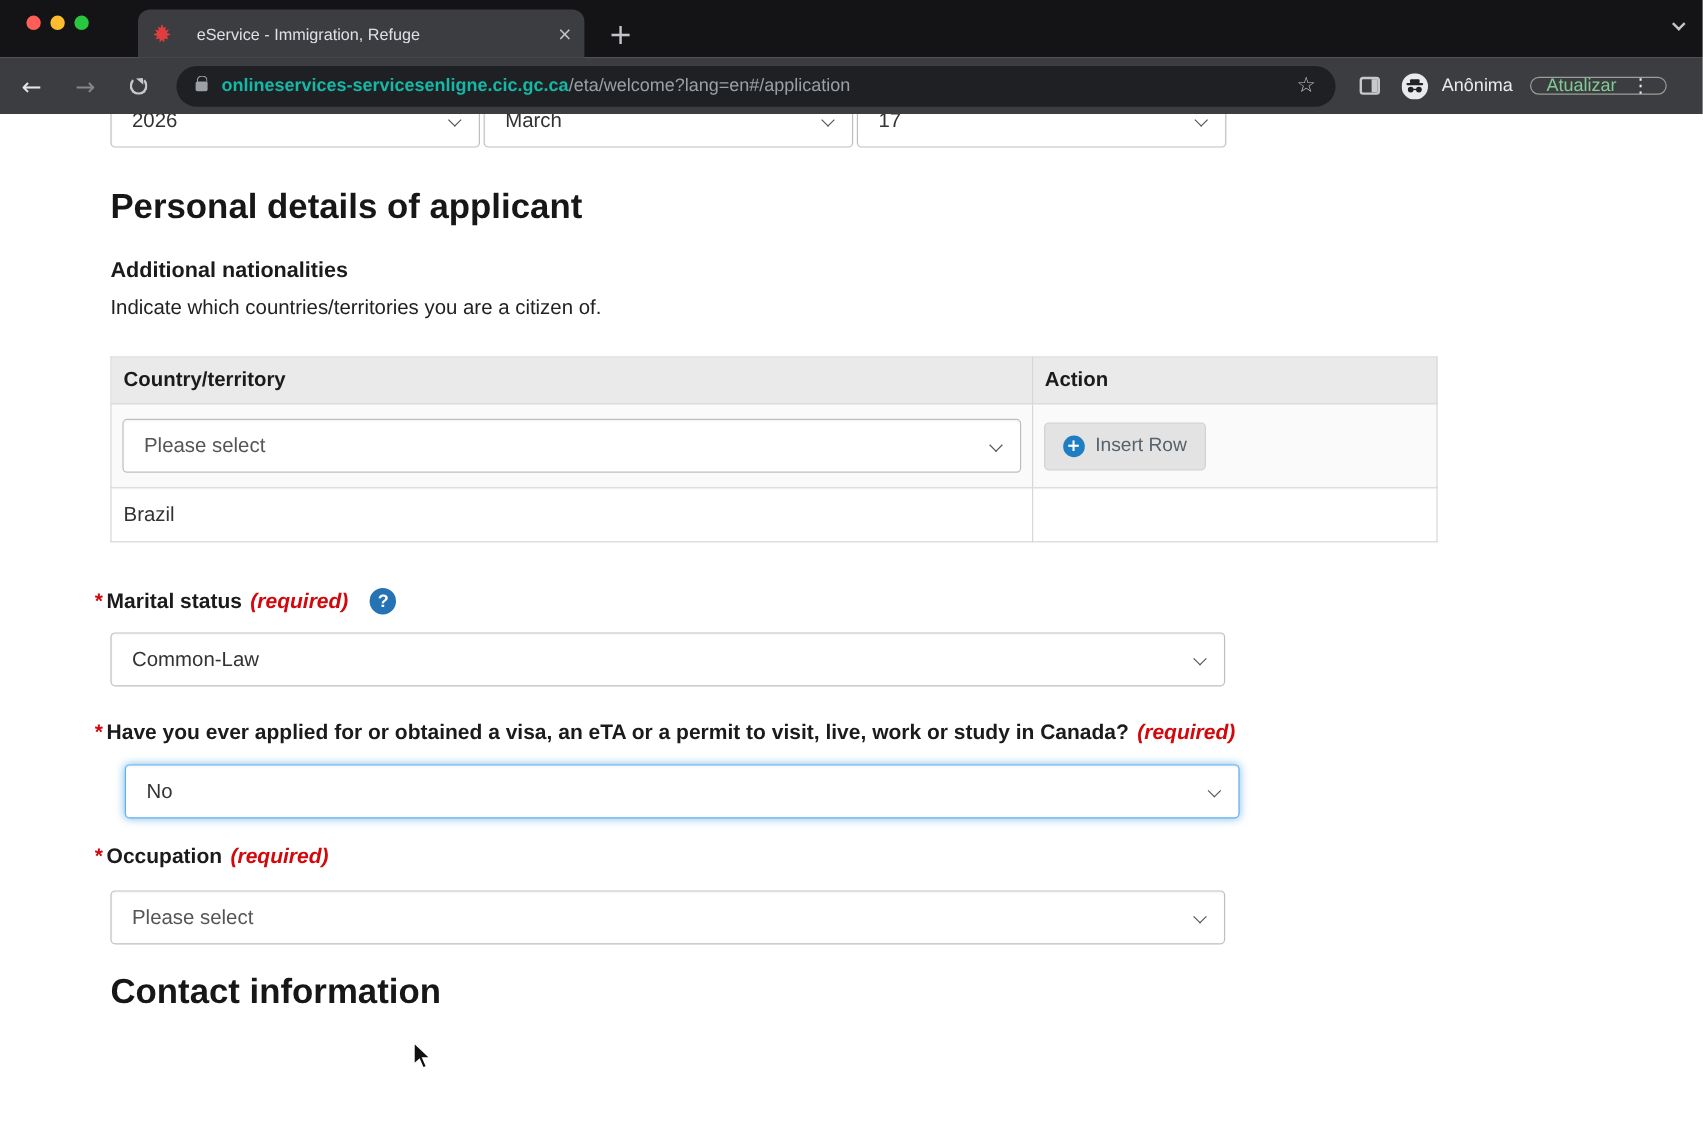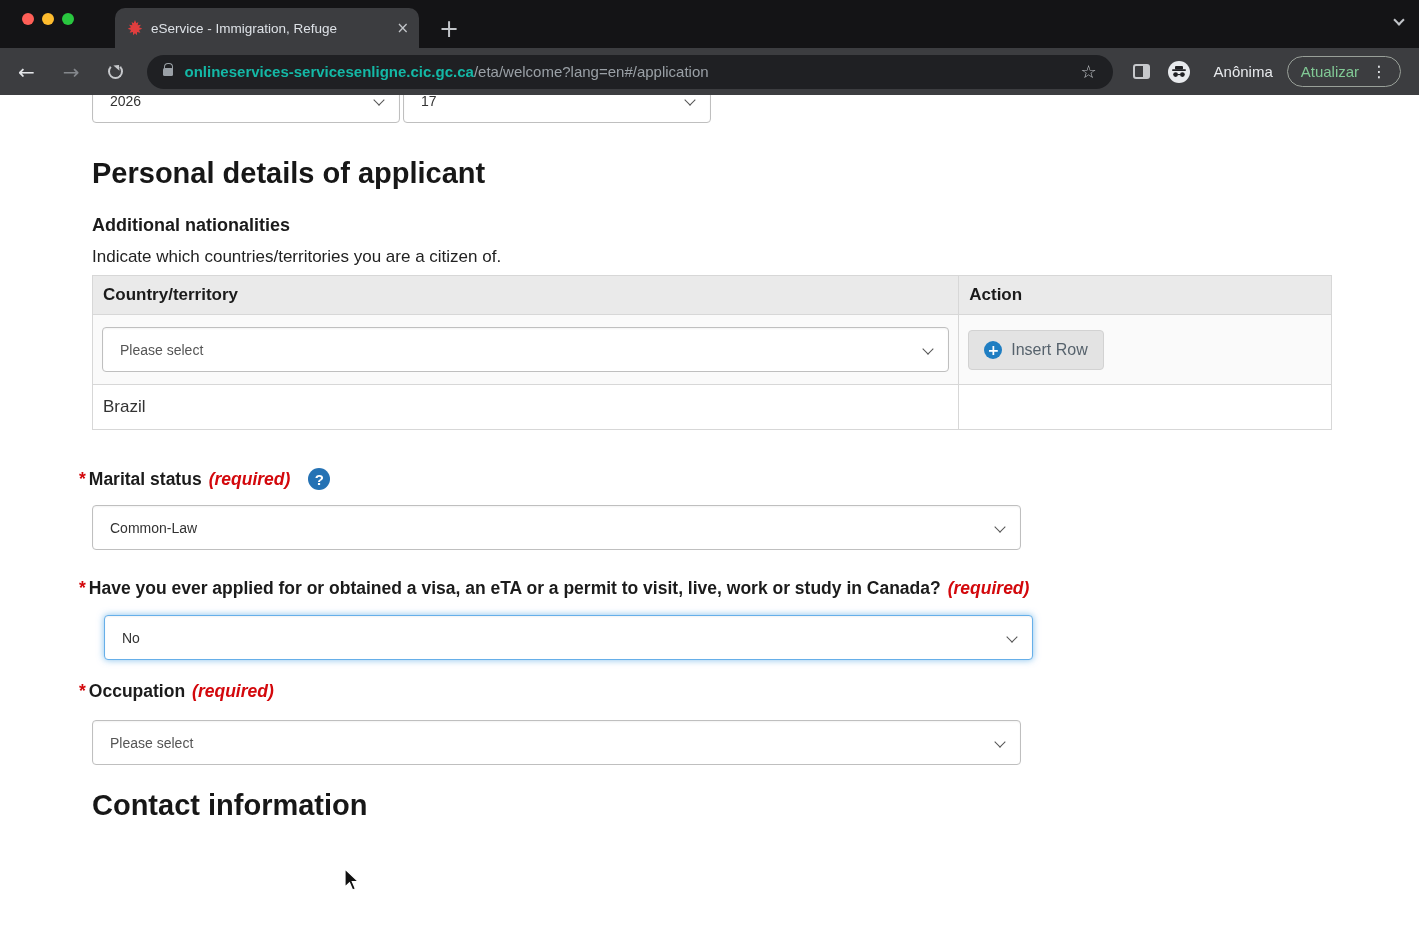--- a/index.html
+++ b/index.html
@@ -6,23 +6,23 @@
   html,body { width:1419px; height:950px; overflow:hidden; background:#fff;
               font-family:"Liberation Sans", sans-serif; }
 
   
   .tabstrip { position:relative; height:48px; background:#141416;
               display:flex; align-items:flex-end; }
   .lights { position:absolute; left:22px; top:13px; display:flex; gap:8px; }
   .light { width:12px; height:12px; border-radius:50%; display:inline-block; }
   .light.red { background:#ff5f57; } .light.yellow { background:#febc2e; } .light.green { background:#29c73f; }
 
-  .tab { margin-left:115px; width:304px; height:40px; background:#3c3d40;
+  .tab { margin-left:115px; width:372px; height:40px; background:#3c3d40;
          border-radius:10px 10px 0 0; display:flex; align-items:center;
-         padding:0 10px 0 12px; }
+         padding:0 10px 0 12px;gap:13px; }
   .tab-title { color:#dde1e6; font-size:13.5px; margin-left:8px; flex:1;
                white-space:nowrap; overflow:hidden; }
   .tab-close { color:#c2c5c9; font-size:15px; margin-left:6px; font-family:"DejaVu Sans",sans-serif; }
   .newtab { color:#c2c5c9; font-size:24px; margin-left:20px; margin-bottom:7px;
             font-family:"DejaVu Sans",sans-serif; line-height:1; }
   .chev { display:inline-block; width:8px; height:8px;
           border-right:2px solid #c2c5c9; border-bottom:2px solid #c2c5c9;
           transform:rotate(45deg); }
   .strip-chev { position:absolute; right:16px; top:16px; }
 
@@ -41,54 +41,54 @@
                position:relative; display:inline-block; margin-right:12px; }
   .icon-lock::before { content:""; position:absolute; top:-5px; left:1.5px; width:7px; height:6px;
                        border:1.5px solid #9aa0a6; border-bottom:none; border-radius:4px 4px 0 0; }
   .url-text { font-size:15px; white-space:nowrap; overflow:hidden; }
   .url-domain { color:#14b8a6; font-weight:700; }
   .url-path { color:#9aa0a6; }
   .url-star { margin-left:auto; color:#c2c5c9; font-size:18px; font-family:"DejaVu Sans",sans-serif; }
   .icon-sidepanel { width:17px; height:15px; border:2px solid #c7c9cc; border-radius:3px;
                     margin-left:20px; position:relative; display:inline-block; }
   .icon-sidepanel::after { content:""; position:absolute; right:0; top:0; bottom:0; width:5px; background:#c7c9cc; }
-  .incog { margin-left:18px; display:flex; align-items:center; gap:24px;
+  .incog { margin-left:18px; display:flex; align-items:center; gap:12px;
            color:#e8eaed; font-size:15px; }
-  .update-pill { margin-left:14px; border:1px solid #99a099; border-radius:16px; height:31px;
+  .update-pill { margin-left:14px; border:1px solid #99a099; border-radius:16px; height:15px;
                  display:flex; align-items:center; gap:12px; padding:0 13px; }
   .update-label { color:#81c995; font-size:15px; }
   .menu-dots { color:#e8eaed; font-size:16px; font-family:"DejaVu Sans",sans-serif; }
 
   
   .page { position:absolute; top:95px; left:0; width:1419px; height:855px;
           background:#fff; overflow:hidden; padding-left:92px;
           display:flex; flex-direction:column; align-items:flex-start; color:#222; }
 
   .dob-row { display:flex; gap:3px; margin-top:-17px; }
   .dob-row .sel { width:308px; }
 
   .sel { position:relative; height:45px; border:1px solid #bfbfbf; border-radius:4px;
          background:#fff; display:flex; align-items:center; padding:0 40px 0 17px;
-         font-size:14px; color:#333; box-shadow:inset 0 1px 2px rgba(0,0,0,.05); }
+         font-size:17px; color:#333; box-shadow:inset 0 1px 2px rgba(0,0,0,.05); }
   .sel .schev { position:absolute; right:16px; top:17px; width:8px; height:8px;
                 border-right:1.8px solid #555; border-bottom:1.8px solid #555;
                 transform:rotate(45deg); }
   .sel.placeholder { color:#555; }
   .sel.wide { width:929px; }
   .sel.focused { border-color:#66afe9; box-shadow:0 0 7px rgba(90,170,230,.75), inset 0 1px 2px rgba(0,0,0,.05);margin-left:12px; }
 
   h1 { font-size:29px; font-weight:700; color:#171717; }
   .h1-personal { margin-top:34px; }
   .h1-employment { margin-top:22px; }
   .h1-contact { margin-top:24px; }
 
   .subhead { margin-top:25px; font-size:18px; font-weight:700; color:#1b1b1b; }
   .body-text { margin-top:11px; font-size:17px; color:#222; }
 
-  table.nat { margin-top:8px; width:1240px; border-collapse:collapse; }
+  table.nat { margin-top:30px; width:1106px; border-collapse:collapse; }
   table.nat th, table.nat td { border:1px solid #d7d7d7; font-size:17px; text-align:left; }
   table.nat th { background:#eaeaea; font-weight:700; padding:9px 10px; color:#1b1b1b; }
   th.col-country { width:867px; } th.col-action { width:373px; }
   tr.input-row td { background:#fafafa; padding:12px 9px; vertical-align:middle; }
   tr.input-row .sel { width:100%; }
   tr.value-row td { background:#fff; padding:11px 10px; color:#333; height:45px; }
 
   .btn-insert { display:inline-flex; align-items:center; gap:9px; background:#e3e3e3;
                 border:1px solid #d2d2d2; border-radius:4px; padding:10px 15px;
                 font-size:16px; color:#56626c; }
@@ -156,20 +156,24 @@
     <span class="update-label">Atualizar</span>
     <span class="menu-dots">⋮</span>
   </div>
 </div>
 
 <div class="page">
 
   <div class="dob-row">
     <div class="sel">
       <span>2026</span>
+        <span class="schev"></span>
+    </div>
+    <div class="sel">
+      <span>March</span>
         <span class="schev"></span>
     </div>
     <div class="sel">
       <span>17</span>
         <span class="schev"></span>
     </div>
   </div>
 
   <h1 class="h1-personal">Personal details of applicant</h1>
 

